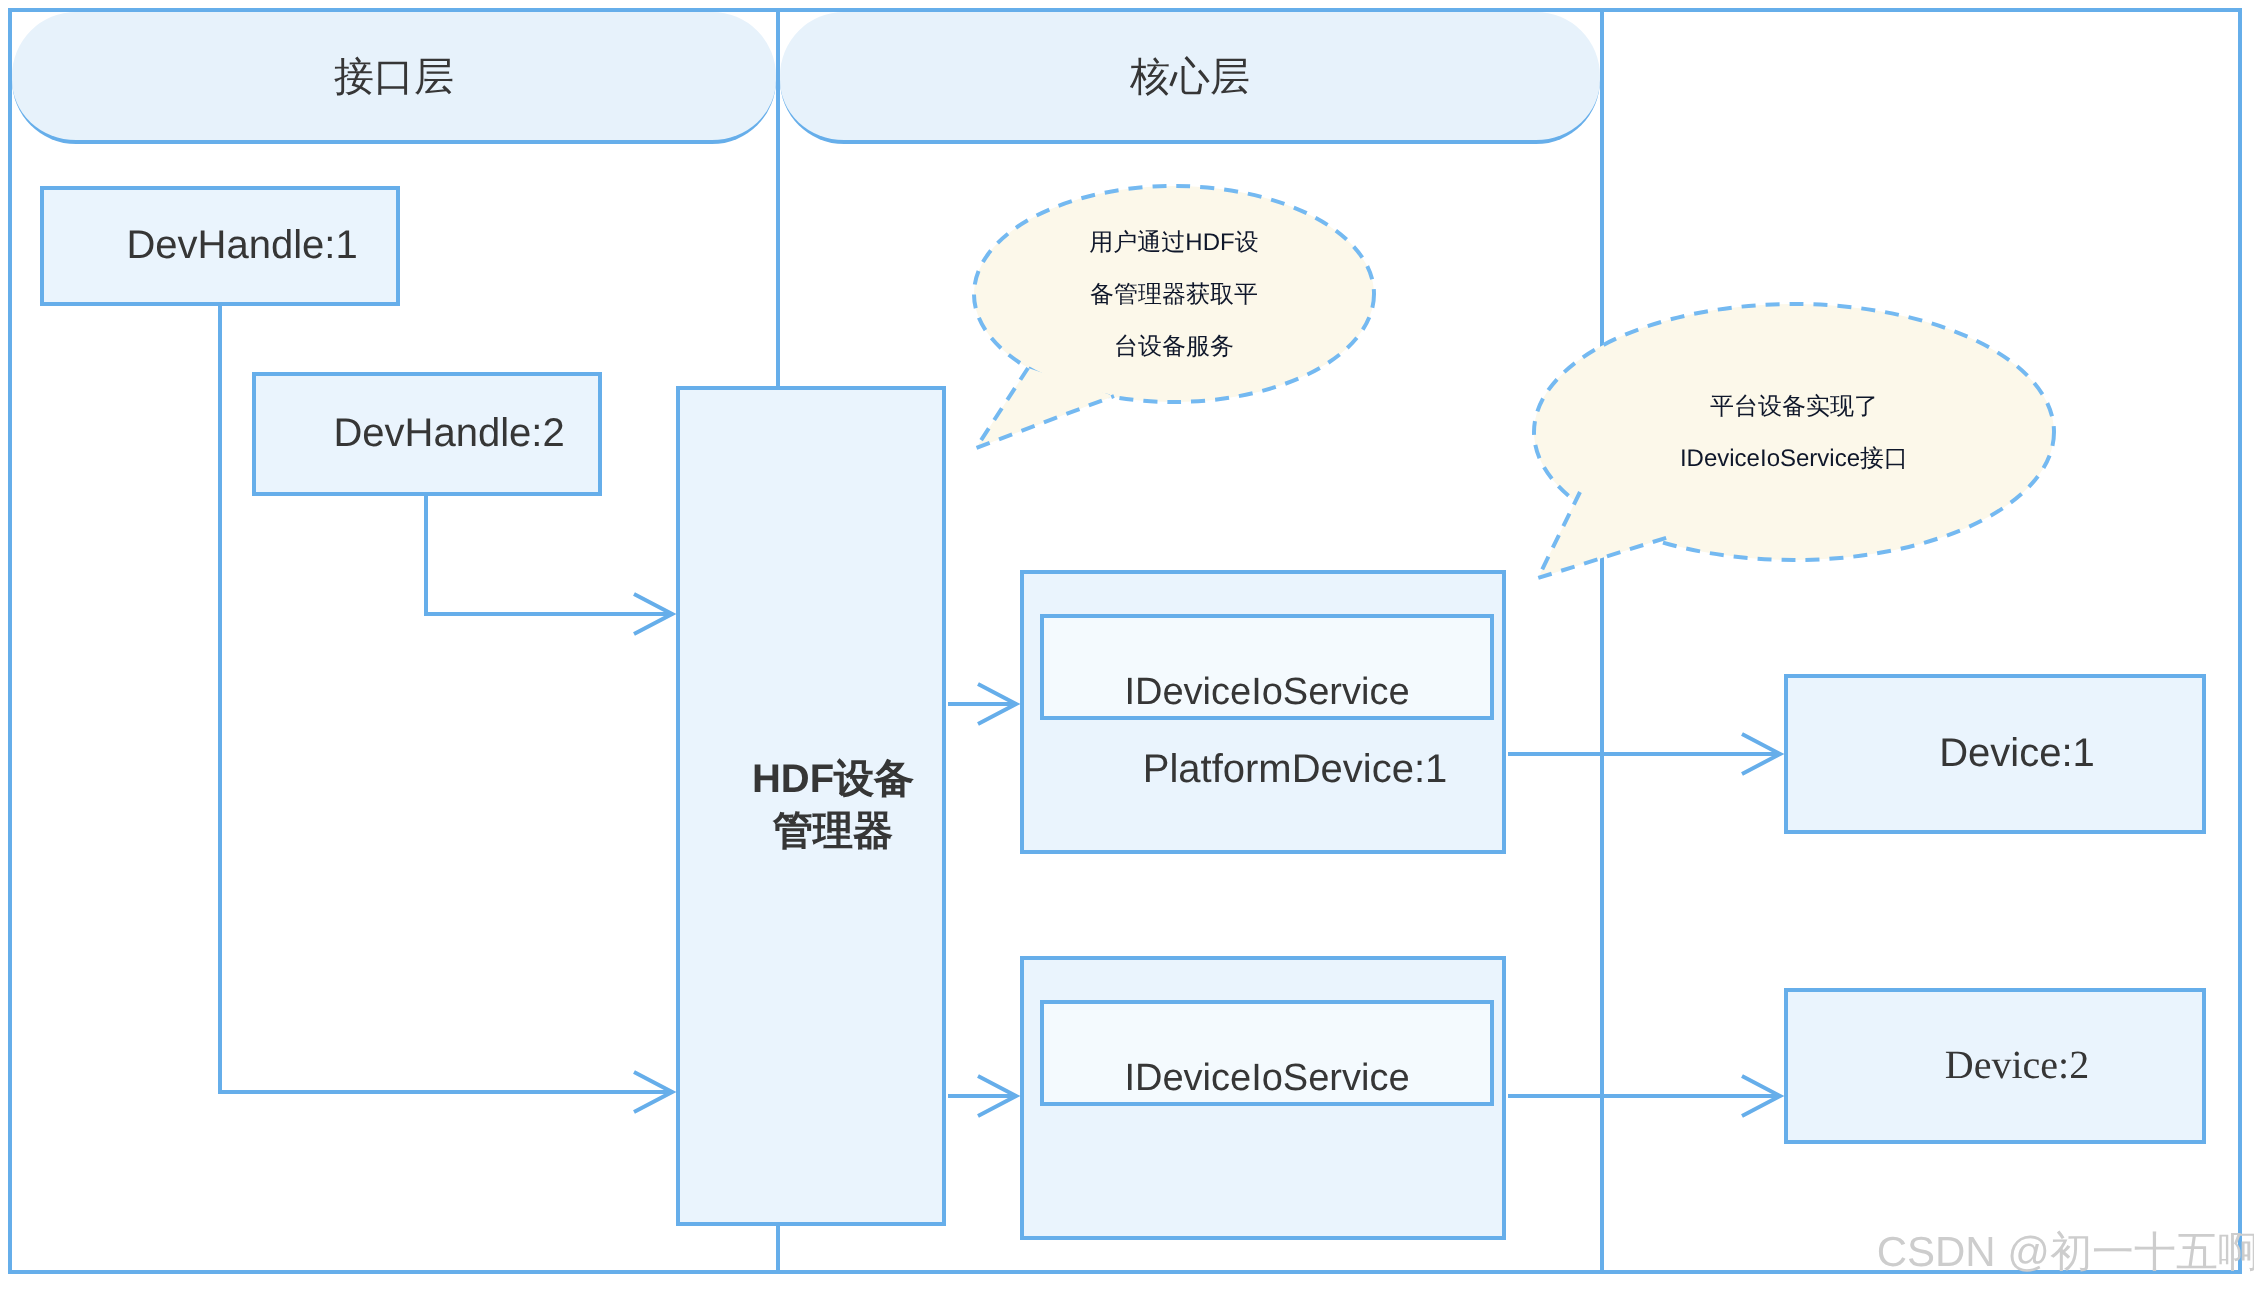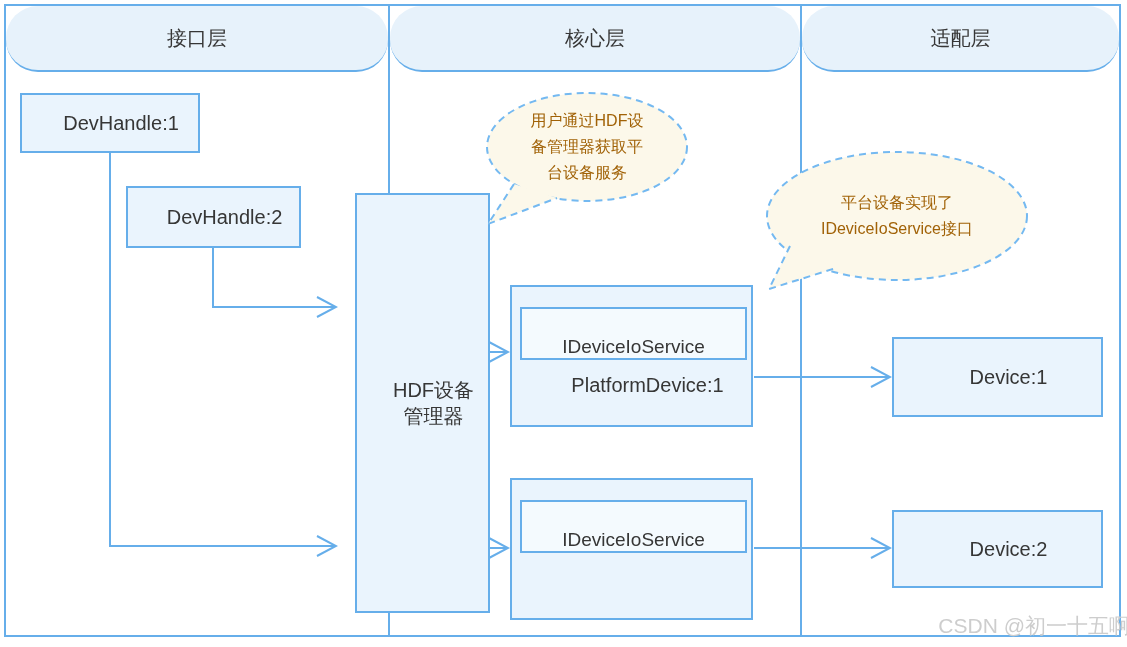--- a/index.html
+++ b/index.html
@@ -57,27 +57,27 @@
     border: 2px solid #66aeea;
     display: flex; align-items: center; justify-content: center;
     font-size: 20px;
     text-align: center;
     white-space: pre-line;
     z-index: 5;
     padding-left: 22px;
   }
   .node.devhandle1 { left: 20px;  top: 93px;  width: 180px; height: 60px; }
   .node.devhandle2 { left: 126px; top: 186px; width: 175px; height: 62px; }
-  .node.hdf        { left: 355px; top: 193px; width: 135px; height: 420px; line-height: 26px; }
+  .node.hdf        { left: 338px; top: 193px; width: 135px; height: 420px; line-height: 26px; font-weight: bold; }
   .node.platform   { left: 510px; width: 243px; height: 142px; display: block; }
   .node.platform1  { top: 285px; }
   .node.platform2  { top: 478px; }
   .node.device     { left: 892px; width: 211px; justify-content: center; }
   .node.device1    { top: 337px; height: 80px; }
-  .node.device2    { top: 510px; height: 78px; }
+  .node.device2    { top: 494px; height: 78px; font-family: Liberation Serif, serif; }
   .inner-node {
     position: absolute;
     left: 8px; top: 20px;
     width: 227px; height: 53px;
     background: #f4fafe;
     border: 2px solid #66aeea;
     display: flex; align-items: flex-end; justify-content: center;
     font-size: 19px;
   }
   .platform-label {
@@ -88,23 +88,23 @@
     font-size: 20px;
     margin-left: 16px;
   }
   
   .callout-text {
     position: absolute;
     z-index: 7;
     display: flex; align-items: center; justify-content: center;
     text-align: center;
     white-space: pre-line;
-    font-size: 16px;
+    font-size: 12px;
     line-height: 26px;
-    color: #a16207;
+    color: #0f172a;
   }
   .callout-text.t1 { left: 477px; top: 108px; width: 220px; height: 78px; }
   .callout-text.t2 { left: 767px; top: 190px; width: 260px; height: 52px; }
   .watermark {
     position: absolute;
     right: -3px; top: 612px;
     z-index: 8;
     font-size: 21px;
     color: #cdcdcd;
     white-space: nowrap;
@@ -115,23 +115,20 @@
 
 <div class="stage">
 
   <div class="frame"></div>
 
   <div class="hcell c1">
     <span>接口层</span>
   </div>
   <div class="hcell c2">
     <span>核心层</span>
-  </div>
-  <div class="hcell c3">
-    <span>适配层</span>
   </div>
 
   <div class="vdivider d1"></div>
   <div class="vdivider d2"></div>
 
   <svg class="connectors" width="1127" height="647">
     <defs>
       <marker id="arrow-open" viewBox="0 0 24 24" markerWidth="24" markerHeight="24" refX="22" refY="12" orient="auto" markerUnits="userSpaceOnUse">
         <path d="M3,2 L22,12 L3,22" fill="none" stroke="#66aeea" stroke-width="2"></path>
       </marker>

